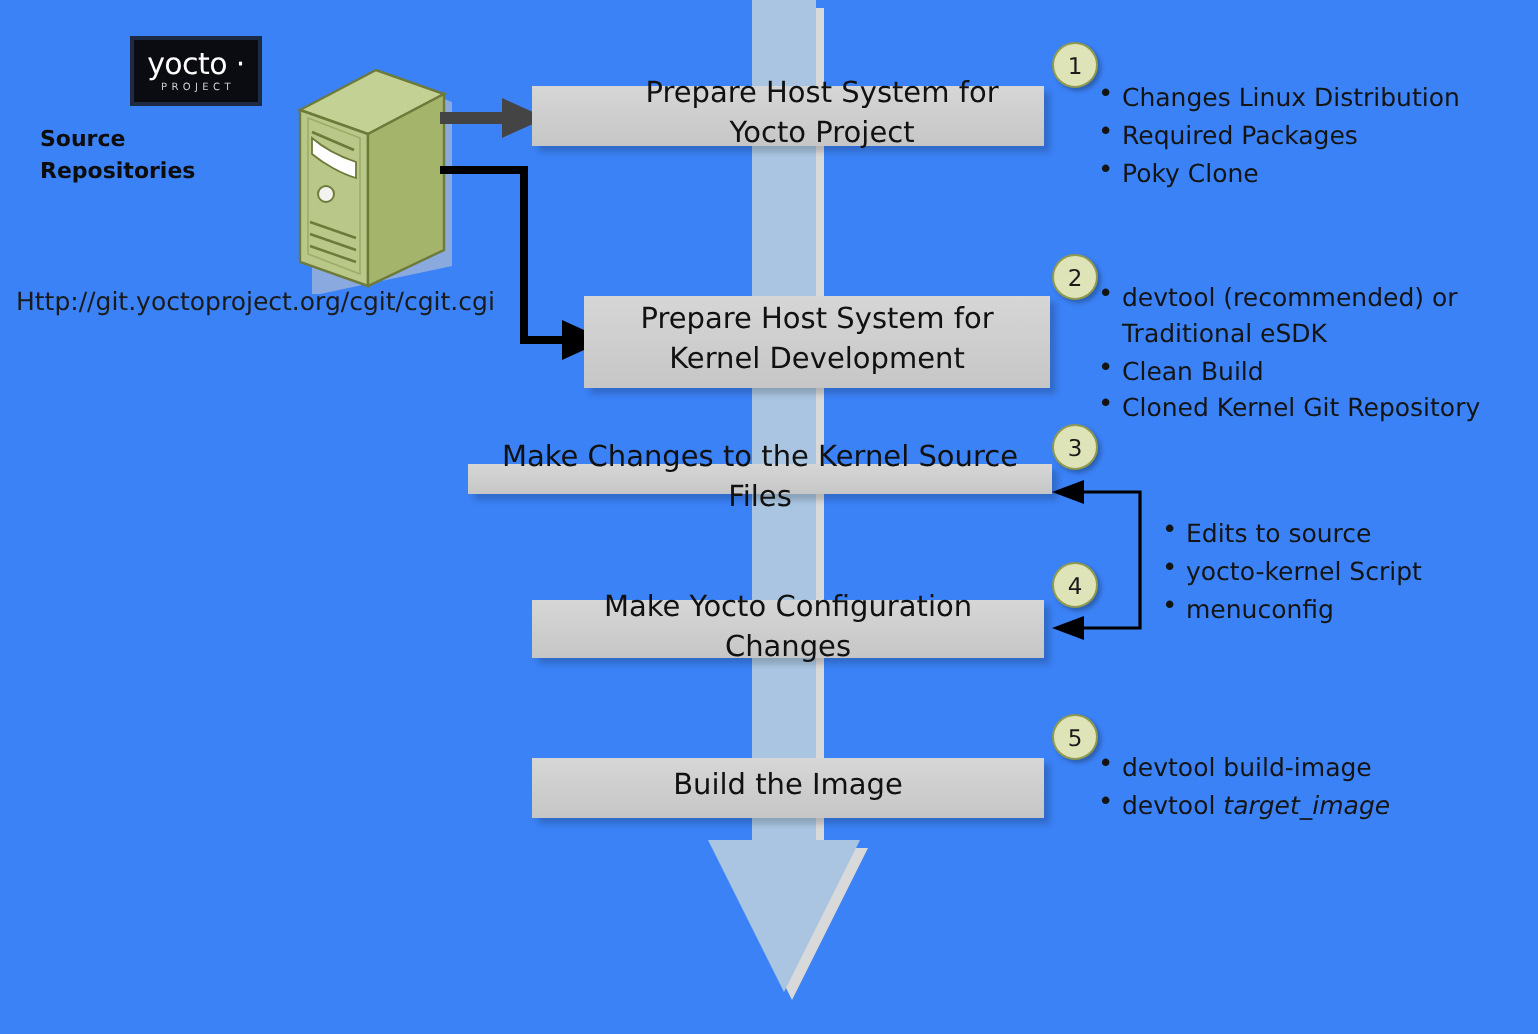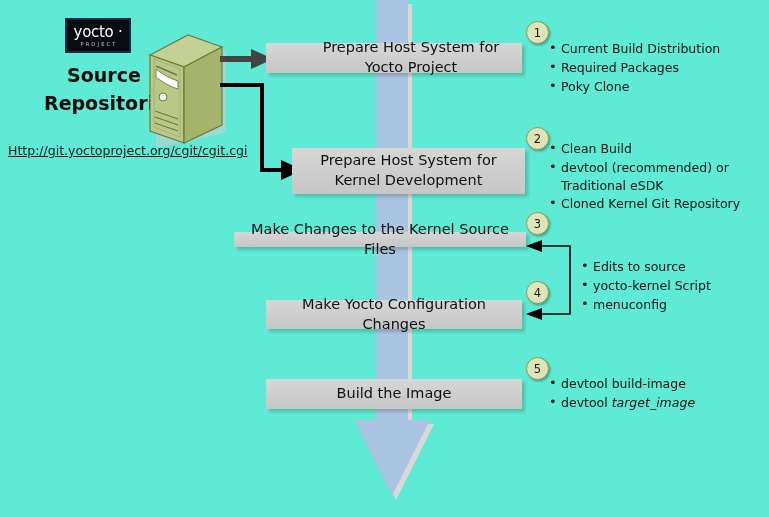--- a/index.html
+++ b/index.html
@@ -8,21 +8,21 @@
     background: #ffffff;
   }
   body {
     font-family: "DejaVu Sans", "Liberation Sans", sans-serif;
   }
   #canvas {
     position: relative;
     width: 769px;
     height: 517px;
     overflow: hidden;
-    background: #5eead4;
+    background: #3b82f6;
   }
   .abs { position: absolute; }
 
   
   .yocto-logo {
     left: 65px; top: 18px;
     width: 66px; height: 35px;
     background: #0b0b12;
     border: 2px solid #1d2a44;
     box-sizing: border-box;
@@ -43,35 +43,32 @@
     font-size: 5px;
     letter-spacing: 2.2px;
     margin-top: 2px;
     padding-left: 2px;
   }
 
   
   .src-label {
     left: 20px; top: 62px;
     width: 120px;
-    text-align: center;
     font-weight: bold;
-    font-size: 19px;
+    font-size: 11px;
     color: #0d0d0d;
     line-height: 1.45;
-    margin-left: 24px;
   }
 
   
   .src-url {
     left: 8px; top: 143px;
     font-size: 12.5px;
     color: #1a1a1a;
     white-space: nowrap;
-    text-decoration: underline;
   }
 
   
   .server { left: 136px; top: 33px; width: 94px; height: 115px; }
 
   
   .pbox {
     background: linear-gradient(to bottom, #d6d6d6 0%, #cfcfcf 45%, #c6c6c6 100%);
     border: none;
     box-shadow: 3px 3px 3px rgba(0,0,0,0.18);
@@ -183,36 +180,36 @@
   </svg>
 
   <div class="abs pbox" style="left:266px; top:43px; width:256px; height:30px;padding-left:44px;">
     <span>Prepare Host System for Yocto Project</span>
   </div>
   <div class="abs numcircle" style="left:526px; top:21px;">
     <span>1</span>
   </div>
   <div class="abs bullets" style="left:548px; top:40px; width:215px;">
     <ul>
-      <li><span>Current Build Distribution</span></li>
+      <li><span>Changes Linux Distribution</span></li>
       <li><span>Required Packages</span></li>
       <li><span>Poky Clone</span></li>
     </ul>
   </div>
 
   <div class="abs pbox" style="left:292px; top:148px; width:233px; height:46px;">
     <span>Prepare Host System for Kernel Development</span>
   </div>
   <div class="abs numcircle" style="left:526px; top:127px;">
     <span>2</span>
   </div>
   <div class="abs bullets" style="left:548px; top:140px; width:212px;">
     <ul>
+      <li><span>devtool (recommended) or Traditional eSDK</span></li>
       <li><span>Clean Build</span></li>
-      <li><span>devtool (recommended) or Traditional eSDK</span></li>
       <li><span>Cloned Kernel Git Repository</span></li>
     </ul>
   </div>
 
   <div class="abs pbox" style="left:234px; top:232px; width:292px; height:15px;">
     <span>Make Changes to the Kernel Source Files</span>
   </div>
   <div class="abs numcircle" style="left:526px; top:212px;">
     <span>3</span>
   </div>

